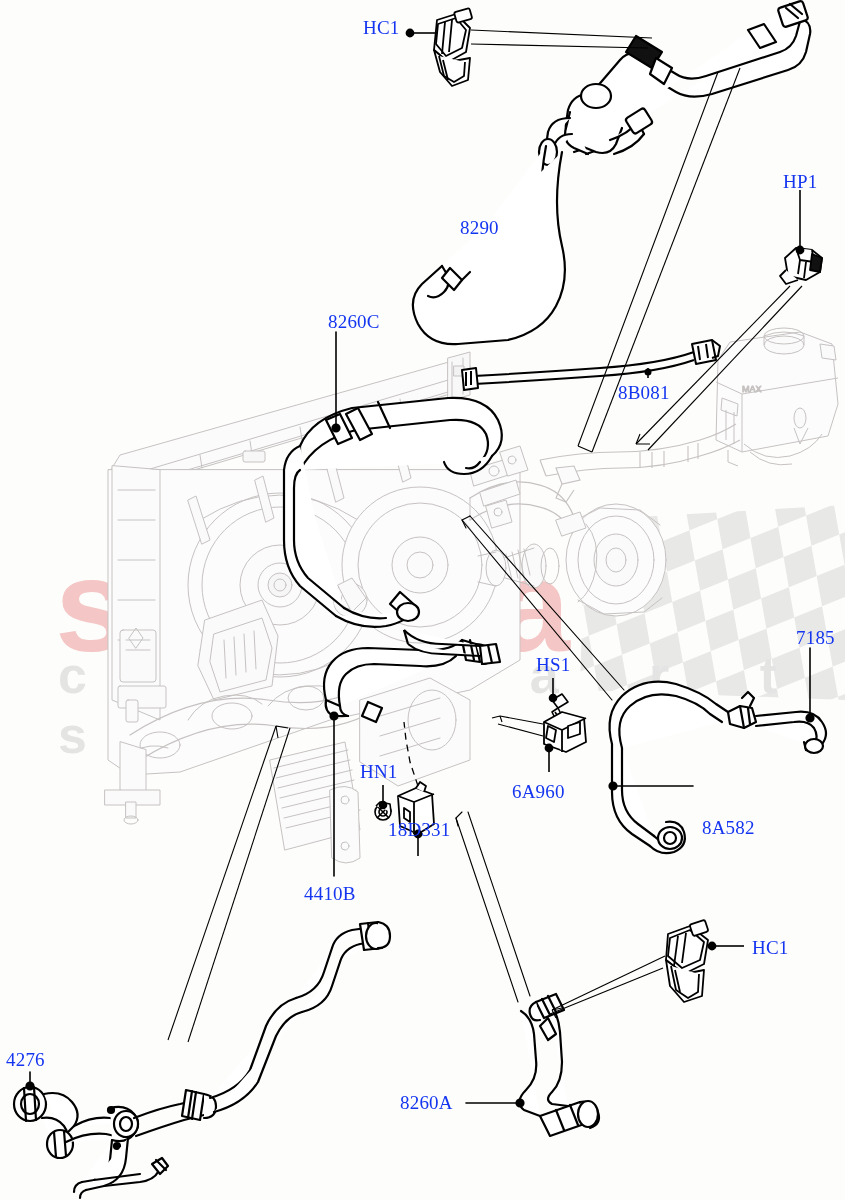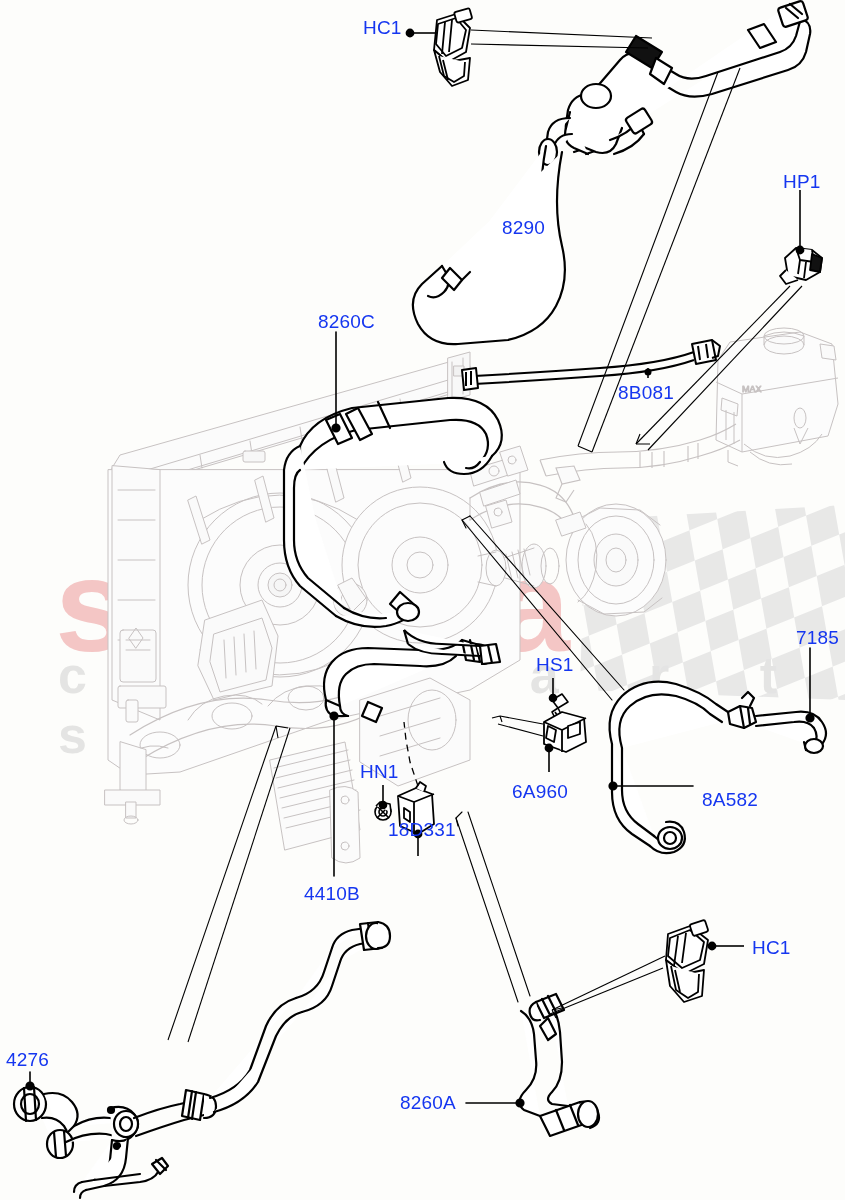--- a/index.html
+++ b/index.html
@@ -17,21 +17,21 @@
   }
   #art {
     position: absolute;
     left: 0; top: 0;
     width: 845px;
     height: 1200px;
   }
   .callout {
     position: absolute;
     color: #1536f0;
-    font-family: Liberation Sans, sans-serif;
+    font-family: Liberation Serif, serif;
     font-size: 19px;
     font-weight: 400;
     letter-spacing: 0.2px;
     white-space: nowrap;
     line-height: 1;
   }
   .wm-text {
     position: absolute;
     font-family: "Liberation Sans", sans-serif;
     font-weight: 700;
@@ -612,27 +612,27 @@
       <path d="M540,434 L820,180" opacity="0"></path>
       <path d="M718,72 L578,446"></path>
       <path d="M740,68 L592,452"></path>
       <path d="M578,446 L592,452"></path>
     </g>
 
   </svg>
 
   <div class="callout" style="left:363px;  top:18px;">HC1</div>
   <div class="callout" style="left:783px;  top:172px;">HP1</div>
-  <div class="callout" style="left:502px;  top:218px;">8290</div>
-  <div class="callout" style="left:318px;  top:312px;">8260C</div>
+  <div class="callout" style="left:460px;  top:218px;">8290</div>
+  <div class="callout" style="left:328px;  top:312px;">8260C</div>
   <div class="callout" style="left:618px;  top:383px;">8B081</div>
   <div class="callout" style="left:796px;  top:628px;">7185</div>
   <div class="callout" style="left:536px;  top:655px;text-align:center;">HS1</div>
   <div class="callout" style="left:512px;  top:782px;">6A960</div>
-  <div class="callout" style="left:702px;  top:790px;">8A582</div>
+  <div class="callout" style="left:702px;  top:818px;">8A582</div>
   <div class="callout" style="left:360px;  top:762px;">HN1</div>
   <div class="callout" style="left:388px;  top:820px;">18D331</div>
   <div class="callout" style="left:304px;  top:884px;">4410B</div>
   <div class="callout" style="left:752px;  top:938px;">HC1</div>
   <div class="callout" style="left:6px;    top:1050px;">4276</div>
   <div class="callout" style="left:400px;  top:1093px;">8260A</div>
 
 </div>
 
 </body></html>

